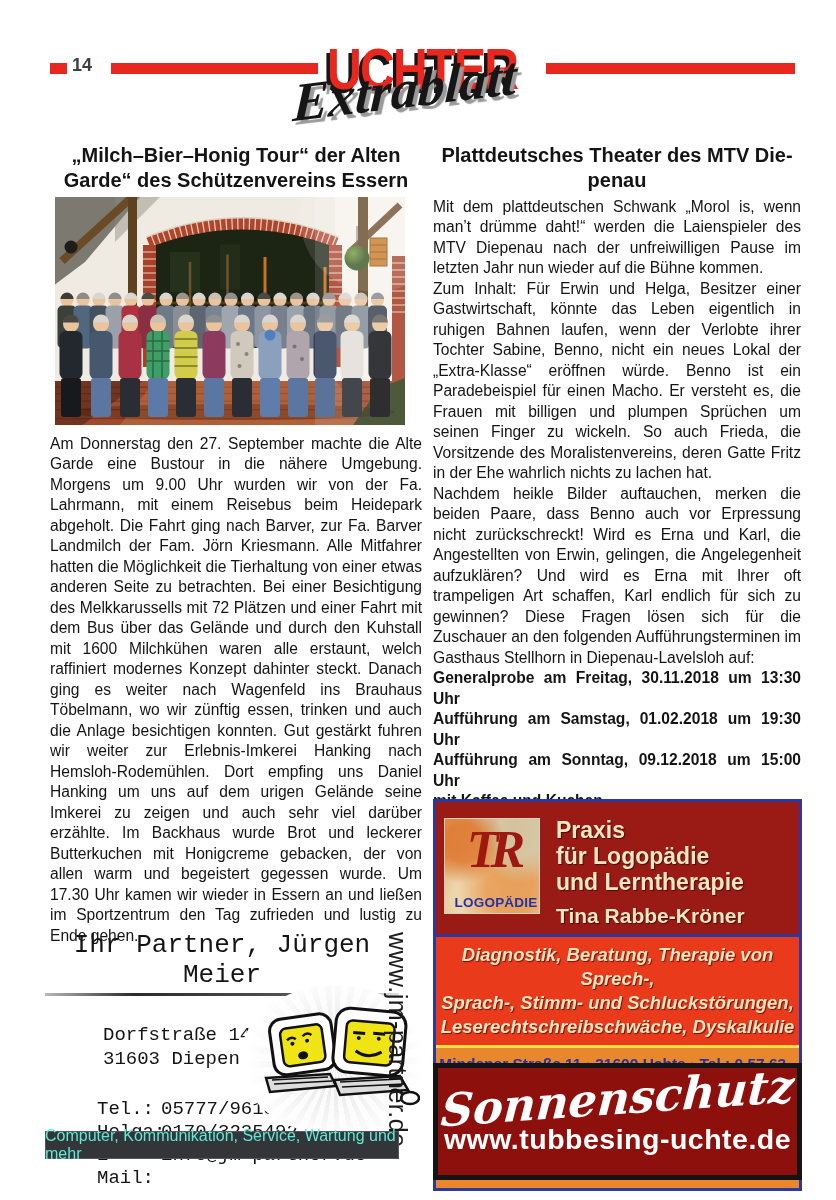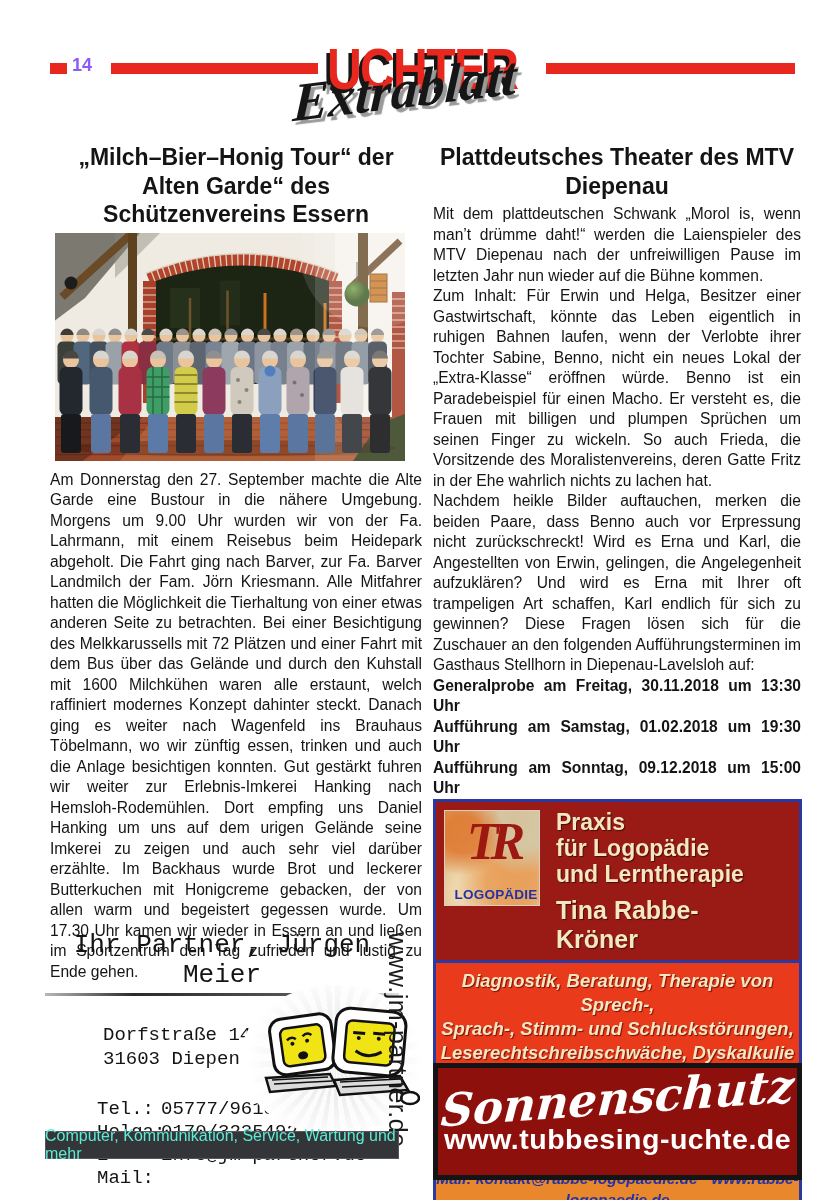--- a/index.html
+++ b/index.html
@@ -9,21 +9,21 @@
     width: 836px; height: 1200px;
     background: #ffffff;
     font-family: "Liberation Sans", sans-serif;
     color: #111;
     overflow: hidden;
     margin: 0 auto;
   }
 
   
   .chip   { position:absolute; left:50px;  top:63px; width:17px;  height:11px; background:#E8281E; }
-  .pgnum  { position:absolute; left:72px;  top:55px; font-size:18px; font-weight:bold; color:#8b5cf6; }
+  .pgnum  { position:absolute; left:72px;  top:55px; font-size:18px; font-weight:bold; color:#404040; }
   .bar-l  { position:absolute; left:111px; top:63px; width:207px; height:11px; background:#E8281E; }
   .bar-r  { position:absolute; left:546px; top:63px; width:249px; height:11px; background:#E8281E; }
   .uchter {
     position:absolute; left:327px; top:36px;
     font-size:56px; font-weight:900; letter-spacing:-2px;
     color:#E8281E; text-shadow:-4px 4px 0 #161616;
     transform:scale(.86,1.02); transform-origin:0 0;
     font-family:"Liberation Sans", sans-serif;
   }
   .extra {
@@ -32,35 +32,35 @@
     font-style:italic; font-weight:bold; font-size:54px;
     color:#161616; text-shadow:4px 4px 1px #9a9a9a;
     transform:rotate(-7deg) skewX(-10deg); transform-origin:0 50%;
     white-space:nowrap;
   }
 
   
   .col-left  { position:absolute; left:50px;  top:143px; width:372px; }
   .col-right { position:absolute; left:433px; top:143px; width:368px; }
   .article-title {
-    font-size:23px; font-weight:bold; text-align:center;
+    font-size:20px; font-weight:bold; text-align:center;
     line-height:1.24; color:#141414; margin-bottom:4px;
   }
   .body-text { font-size:15.6px; line-height:1.315; text-align:justify; color:#141414; }
   .sched { font-weight:bold; }
 
   figure.photo { width:350px; height:228px; margin:2px 0 9px 5px; }
   figure.photo svg { display:block; width:100%; height:100%; }
 
   
   .ad-logo {
     position:absolute; left:433px; top:799px; width:369px;
     border:3px solid #2A38A0; background:#9A1B15;
   }
-  .adl-top { display:flex; align-items:flex-start; padding:8px 24px 6px 8px; min-height:108px; }
+  .adl-top { display:flex; align-items:flex-start; padding:8px 24px 6px 8px; min-height:108px;margin-top:8px; }
   .tr-box {
     width:96px; height:96px; flex:none; position:relative;
     border:1px solid #d8cfc0;
     background:
       radial-gradient(circle at 20% 25%, rgba(224,120,48,.85) 0 18%, transparent 40%),
       radial-gradient(circle at 80% 15%, rgba(212,201,168,.9) 0 22%, transparent 45%),
       radial-gradient(circle at 70% 75%, rgba(232,160,90,.9) 0 25%, transparent 55%),
       radial-gradient(circle at 30% 85%, rgba(240,217,176,.9) 0 20%, transparent 50%),
       linear-gradient(105deg,#e09a54,#d9c49a 35%,#e08038 60%,#ecd2a6);
   }
@@ -68,23 +68,23 @@
     position:absolute; left:0; right:0; top:2px; text-align:center;
     font-family:"Liberation Serif", serif; font-style:italic; font-weight:bold;
     font-size:52px; letter-spacing:-8px; color:#9E1812; line-height:1.1;
   }
   .tr-caption {
     position:absolute; left:8px; right:0; bottom:3px; text-align:center;
     font-size:13.5px; font-weight:bold; color:#2233A8; letter-spacing:.2px;
   }
   .adl-text { padding-left:16px; color:#F4E7C2; }
   .adl-title { font-size:23px; font-weight:bold; line-height:1.12; text-shadow:1px 1px 1px #4a0c08; }
-  .adl-owner { font-size:25px; font-weight:bold; margin-top:9px; text-shadow:1px 1px 1px #4a0c08; }
+  .adl-owner { font-size:21px; font-weight:bold; margin-top:9px; text-shadow:1px 1px 1px #4a0c08; }
   .adl-services {
-    background:#E93A1C; border-top:3px solid #2A38A0; border-bottom:6px solid #fde047;
+    background:#E93A1C; border-top:3px solid #2A38A0; border-bottom:3px solid #fde047;
     color:#F4E7C2; font-style:italic; font-weight:bold; font-size:18.5px;
     text-align:center; line-height:1.3; padding:6px 2px;
     text-shadow:1px 1px 1px #7a1005;
   }
   .adl-addr { background:#E8872B; color:#2233A8; font-weight:bold; text-align:center;
               font-size:15.5px; line-height:1.38; padding:5px 0 6px; }
   .adl-mail { font-style:italic; }
 
   
   .ad-sun {

